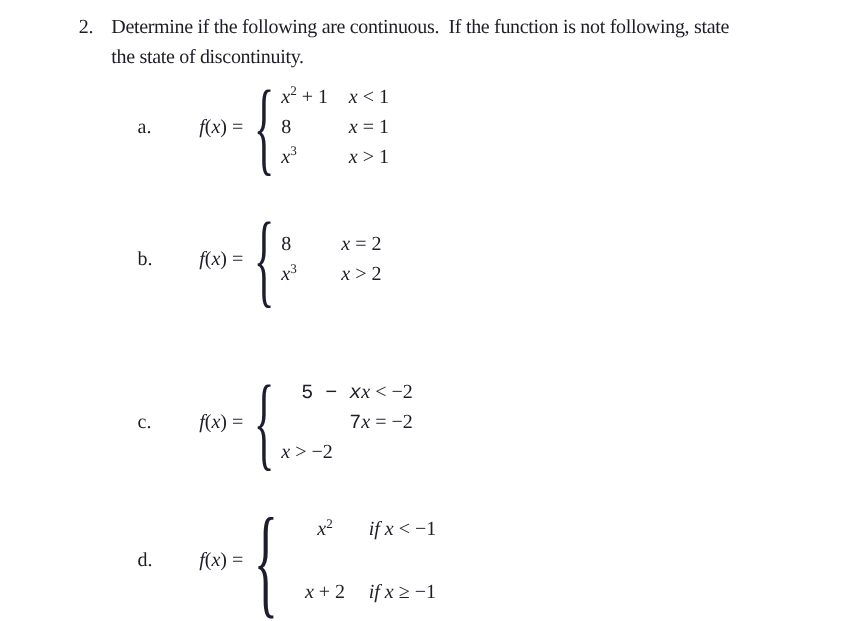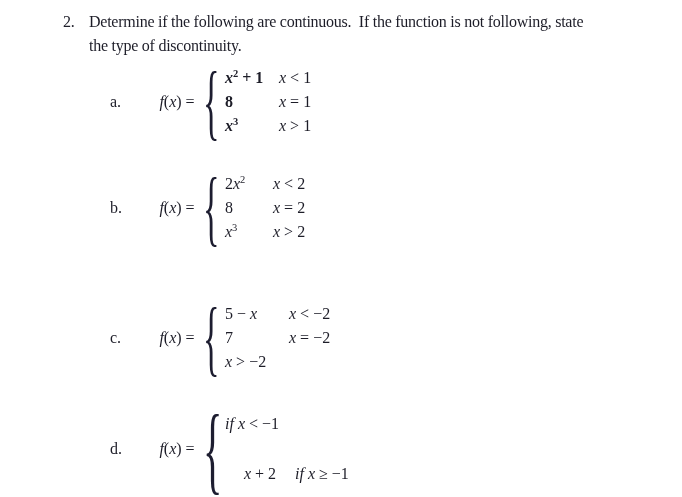--- a/index.html
+++ b/index.html
@@ -32,40 +32,40 @@
   .brace-glyph { display:inline-block; font-size:82px; line-height:1;
                  font-weight:400; transform:scale(0.42,1.02);
                  transform-origin:left center; color:#1d1d30; }
   .part-d .brace-glyph { font-size:96px; }
 
   .prows { padding-left:7px; font-size:16px; }
   .prow { display:flex; line-height:24px; }
   .part-d .prow + .prow { margin-top:26px; }
 
   .expr { flex:none; white-space:pre; }
-  .part-a .expr { width:54px;font-weight:bold; }
+  .part-a .expr { width:54px; }
   .part-b .expr { width:48px; }
-  .part-c .expr { width:64px; text-align:left; }
+  .part-c .expr { width:64px; text-align:right;font-family:Liberation Mono, monospace; }
   .part-d .expr { width:70px; text-align:center; }
   .cond { white-space:pre; }
 
   .up, .v { white-space:pre; }
   .v { font-style:italic; }
   sup { font-size:10.5px; line-height:0; vertical-align:6px; letter-spacing:0; }
 </style>
 </head>
 <body>
 
 <div class="page">
 
   <div class="problem-head">
     <span class="pnum">2.</span>
     <div class="ptext">
       <div>Determine if the following are continuous.  If the function is not following, state</div>
-      <div>the type of discontinuity.</div>
+      <div>the state of discontinuity.</div>
     </div>
   </div>
 
   <div class="part part-a">
     <span class="plabel">a.</span>
     <span class="fx"><i>f</i><span>(</span><i>x</i><span>)</span><span> = </span></span>
     <span class="brace-wrap">
         <span class="brace-glyph">{</span>
       </span>
     <div class="prows">
@@ -84,24 +84,20 @@
     </div>
   </div>
 
   <div class="part part-b">
     <span class="plabel">b.</span>
     <span class="fx"><i>f</i><span>(</span><i>x</i><span>)</span><span> = </span></span>
     <span class="brace-wrap">
         <span class="brace-glyph">{</span>
       </span>
     <div class="prows">
-      <div class="prow">
-        <span class="expr"><span class="up">2</span><span class="v">x</span><sup>2</sup><span class="up"></span></span>
-        <span class="cond"><span class="v"></span><span class="v">x</span><span class="up"> &lt; 2</span></span>
-      </div>
       <div class="prow">
         <span class="expr"><span class="up">8</span><span class="v"></span><sup></sup><span class="up"></span></span>
         <span class="cond"><span class="v"></span><span class="v">x</span><span class="up"> = 2</span></span>
       </div>
       <div class="prow">
         <span class="expr"><span class="up"></span><span class="v">x</span><sup>3</sup><span class="up"></span></span>
         <span class="cond"><span class="v"></span><span class="v">x</span><span class="up"> &gt; 2</span></span>
       </div>
     </div>
   </div>
@@ -128,20 +124,21 @@
   </div>
 
   <div class="part part-d">
     <span class="plabel">d.</span>
     <span class="fx"><i>f</i><span>(</span><i>x</i><span>)</span><span> = </span></span>
     <span class="brace-wrap">
         <span class="brace-glyph">{</span>
       </span>
     <div class="prows">
       <div class="prow">
+        <span class="expr"><span class="up"></span><span class="v">x</span><sup>2</sup><span class="up"></span></span>
         <span class="cond"><span class="v">if </span><span class="v">x</span><span class="up"> &lt; −1</span></span>
       </div>
       <div class="prow">
         <span class="expr"><span class="up"></span><span class="v">x</span><sup></sup><span class="up"> + 2</span></span>
         <span class="cond"><span class="v">if </span><span class="v">x</span><span class="up"> ≥ −1</span></span>
       </div>
     </div>
   </div>
 
 </div>

